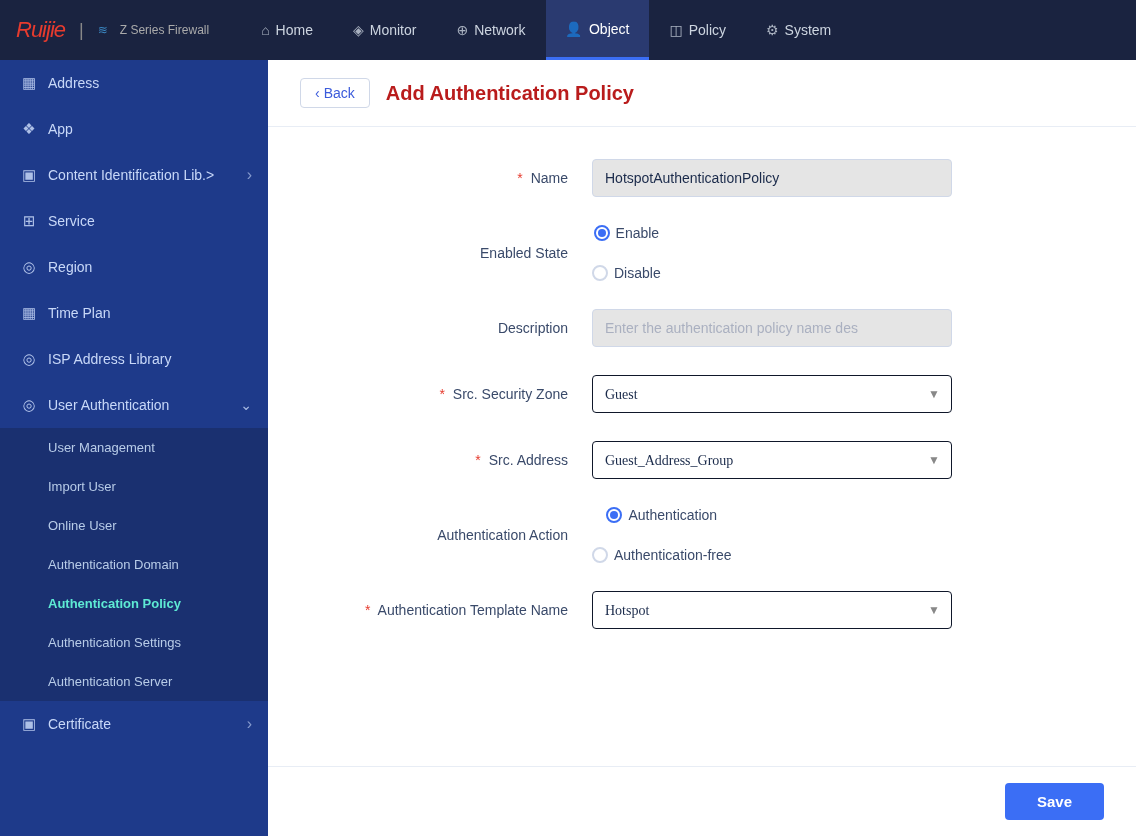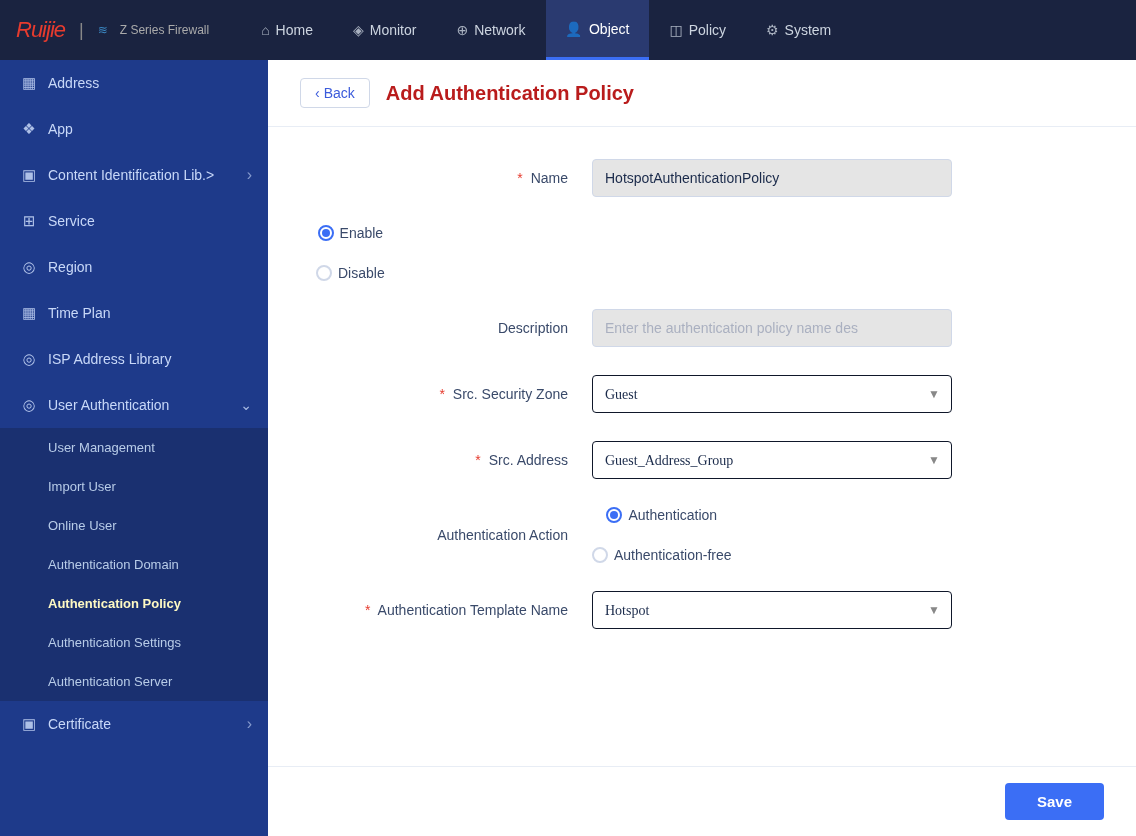--- a/index.html
+++ b/index.html
@@ -108,21 +108,21 @@
       background: #1a3070;
     }
     .sidebar-sub .sub-item {
       color: #b8cce8;
       font-size: 13px;
       padding: 12px 20px 12px 48px;
       cursor: pointer;
       transition: background 0.15s;
     }
     .sidebar-sub .sub-item.active-sub {
-      color: #fef9c3;
+      color: #5eead4;
       font-weight: 600;
     }
 
     
     .main-content {
       flex: 1;
       background: #f0f4fb;
       overflow-y: auto;
       display: flex;
       flex-direction: column;
@@ -403,20 +403,23 @@
 
         <div class="form-row">
           <label class="form-label">
             <span class="required">*</span>
             <span>Name</span>
           </label>
           <input class="form-input" type="text" value="HotspotAuthenticationPolicy" style="">
         </div>
 
         <div class="form-row">
+          <label class="form-label">
+            <span>Enabled State</span>
+          </label>
           <div class="radio-group">
             <label class="radio-option">
               <div class="radio-circle checked">
                 <div class="radio-inner"></div>
               </div>
               <span>Enable</span>
             </label>
             <label class="radio-option">
               <div class="radio-circle"></div>
               <span>Disable</span>

